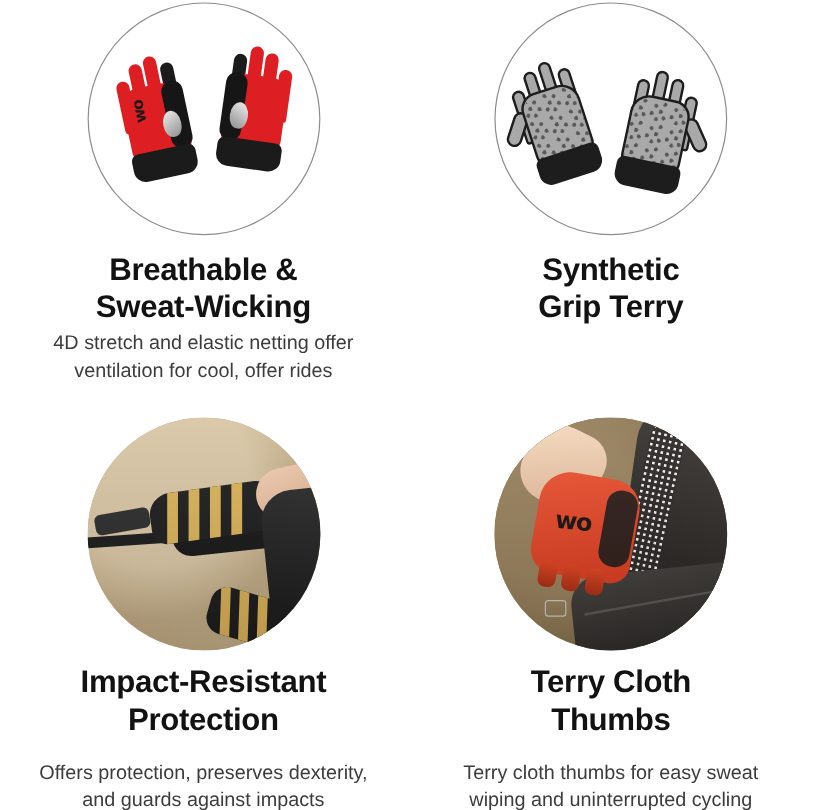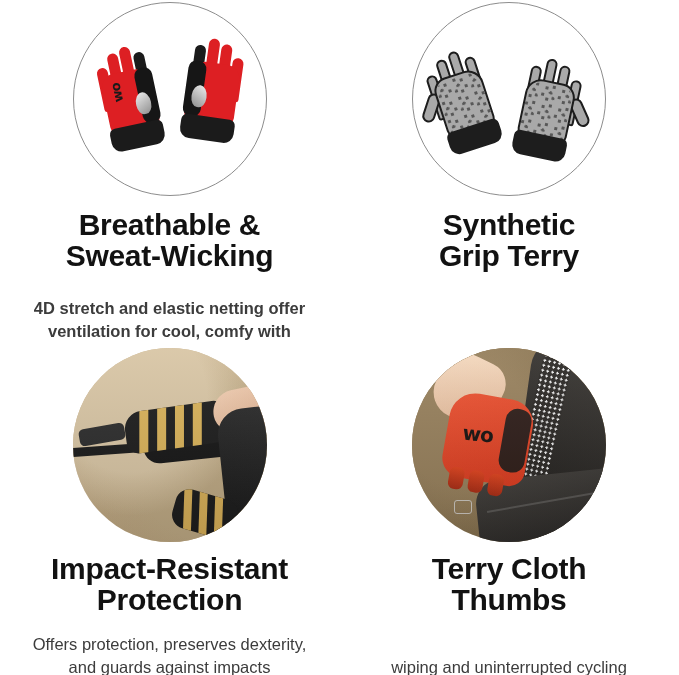--- a/index.html
+++ b/index.html
@@ -43,42 +43,42 @@
     box-sizing: border-box;
     background: #ffffff;
   }
   .row-top .media-circle { margin-top: 2px; }
   .row-bottom .media-circle { margin-top: 10px; }
 
   
   .feature-title {
     margin: 0;
     padding: 0 6px;
-    font-size: 30px;
+    font-size: 26px;
     line-height: 31px;
     font-weight: bold;
     letter-spacing: -0.3px;
     text-align: center;
     color: #121212;
     max-width: 300px;
   }
   .row-top .feature-title { margin-top: 13px; }
   .row-bottom .feature-title { margin-top: 11px; }
 
   .feature-desc {
     margin: 0;
     padding: 0 2px;
     font-size: 16.5px;
     line-height: 23px;
     font-weight: 400;
     text-align: center;
     color: #3c3c3c;
     max-width: 340px;
   }
-  .row-top .feature-desc { margin-top: 26px; font-weight: bold; }
+  .row-top .feature-desc { margin-top: 4px; }
   .row-bottom .feature-desc { margin-top: 18px; }
 
   
   .glove-pair {
     position: absolute;
     inset: 0;
   }
   .glove {
     position: absolute;
     width: 62px;
@@ -409,21 +409,21 @@
           <div class="patch" style="left:36px; top:54px;"></div>
         </div>
       </div>
     </div>
     <h2 class="feature-title">
       <span>Breathable &amp;</span><br>
       <span>Sweat-Wicking</span>
     </h2>
     <p class="feature-desc">
       <span>4D stretch and elastic netting offer</span><br>
-      <span>ventilation for cool, comfy with</span>
+      <span>ventilation for cool, offer rides</span>
     </p>
   </div>
 
   <div class="feature-cell row-top">
     <div class="media-circle outlined">
       <div class="glove-pair">
         <div class="glove grey" style="left:18px; top:40px; transform:rotate(-18deg);">
           <div class="finger" style="left:2px;  top:24px; height:46px;"></div>
           <div class="finger" style="left:16px; top:12px; height:56px;"></div>
           <div class="finger" style="left:30px; top:8px;  height:60px;"></div>
@@ -505,18 +505,18 @@
         </div>
         <div class="shorts-badge"></div>
         <div class="blurband"></div>
       </div>
     </div>
     <h2 class="feature-title">
       <span>Terry Cloth</span><br>
       <span>Thumbs</span>
     </h2>
     <p class="feature-desc">
-      <br>
+      <span>Terry cloth thumbs for easy sweat</span><br>
       <span>wiping and uninterrupted cycling</span>
     </p>
   </div>
 
 </div>
 
 </body></html>

